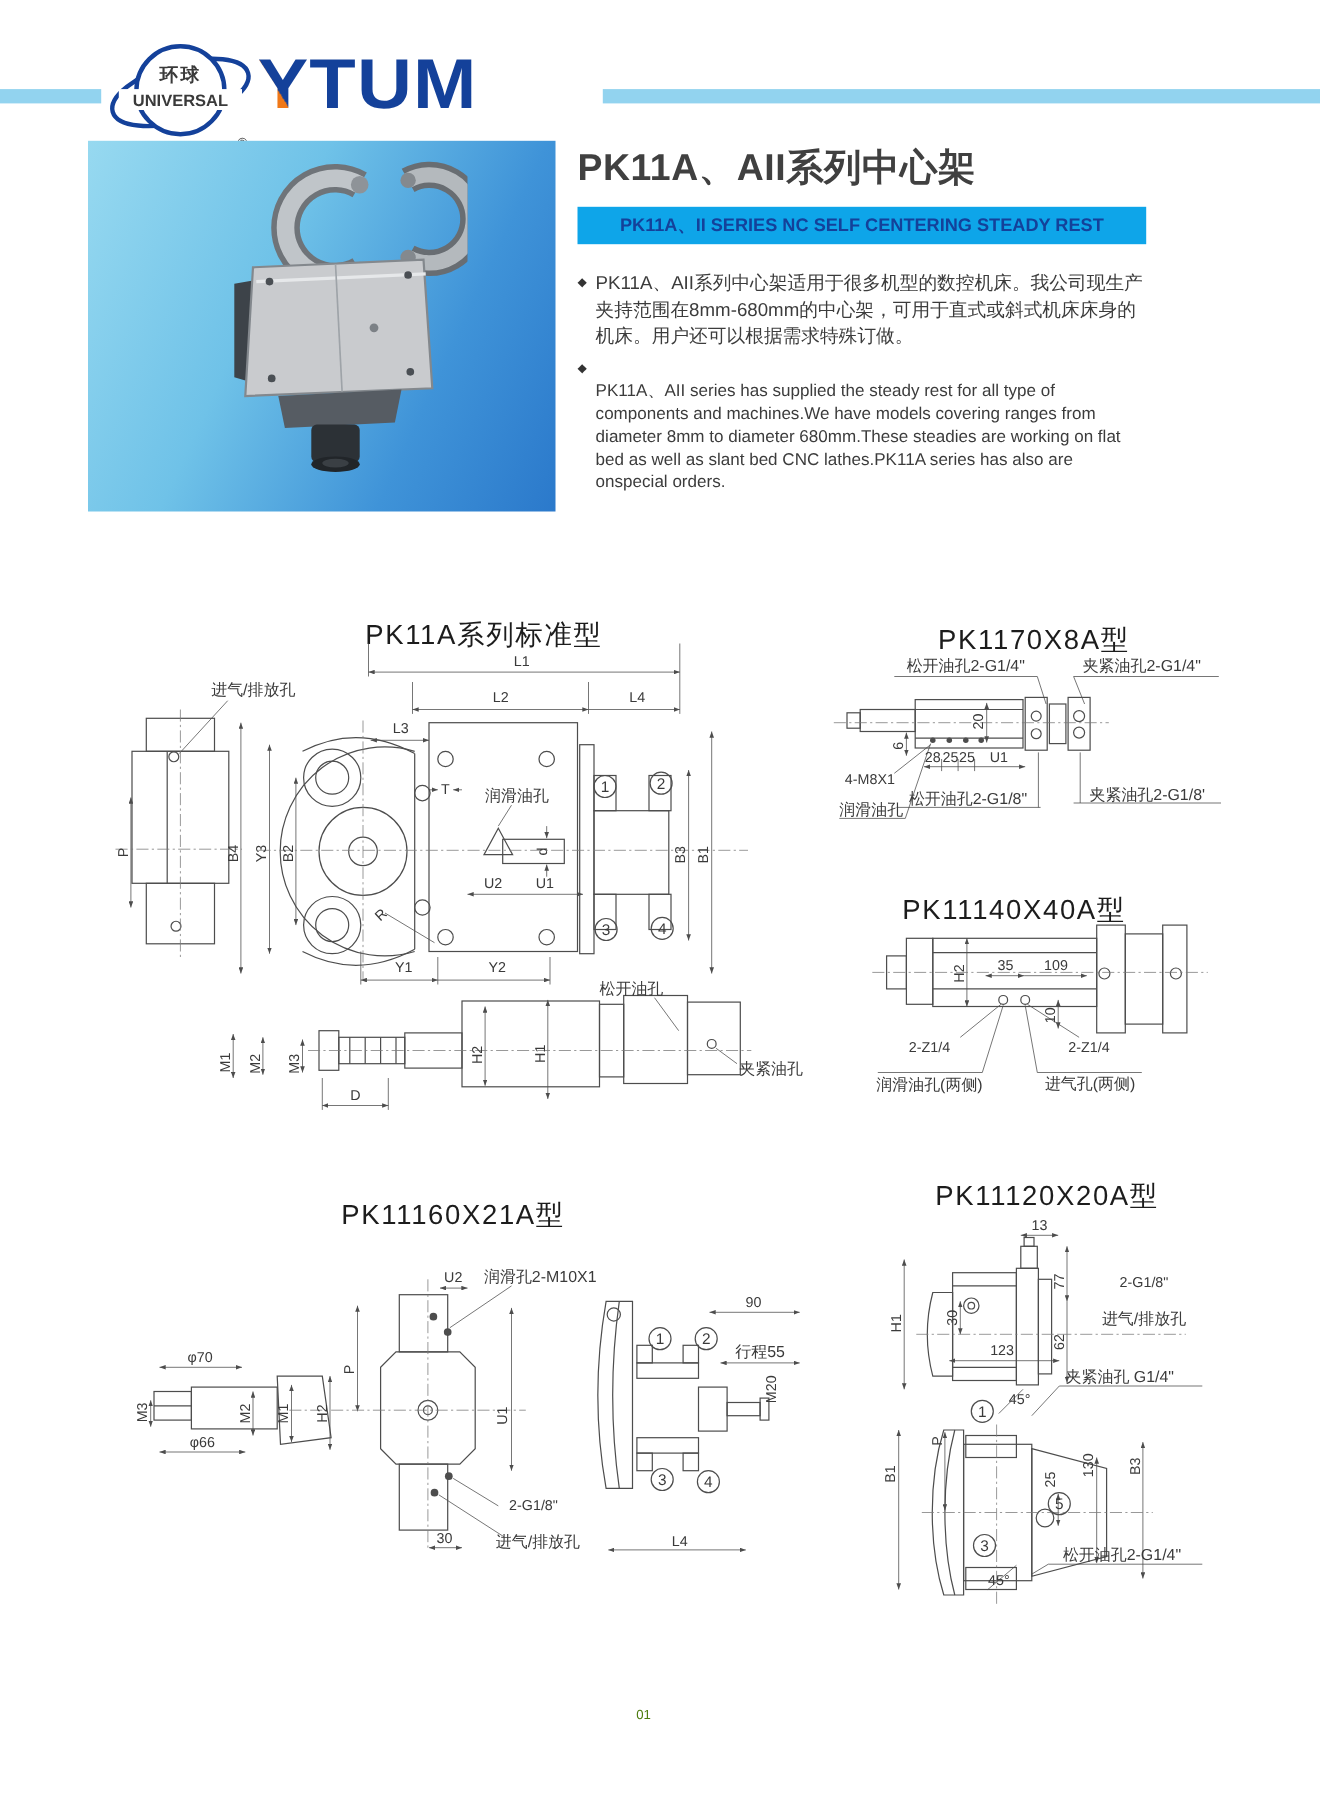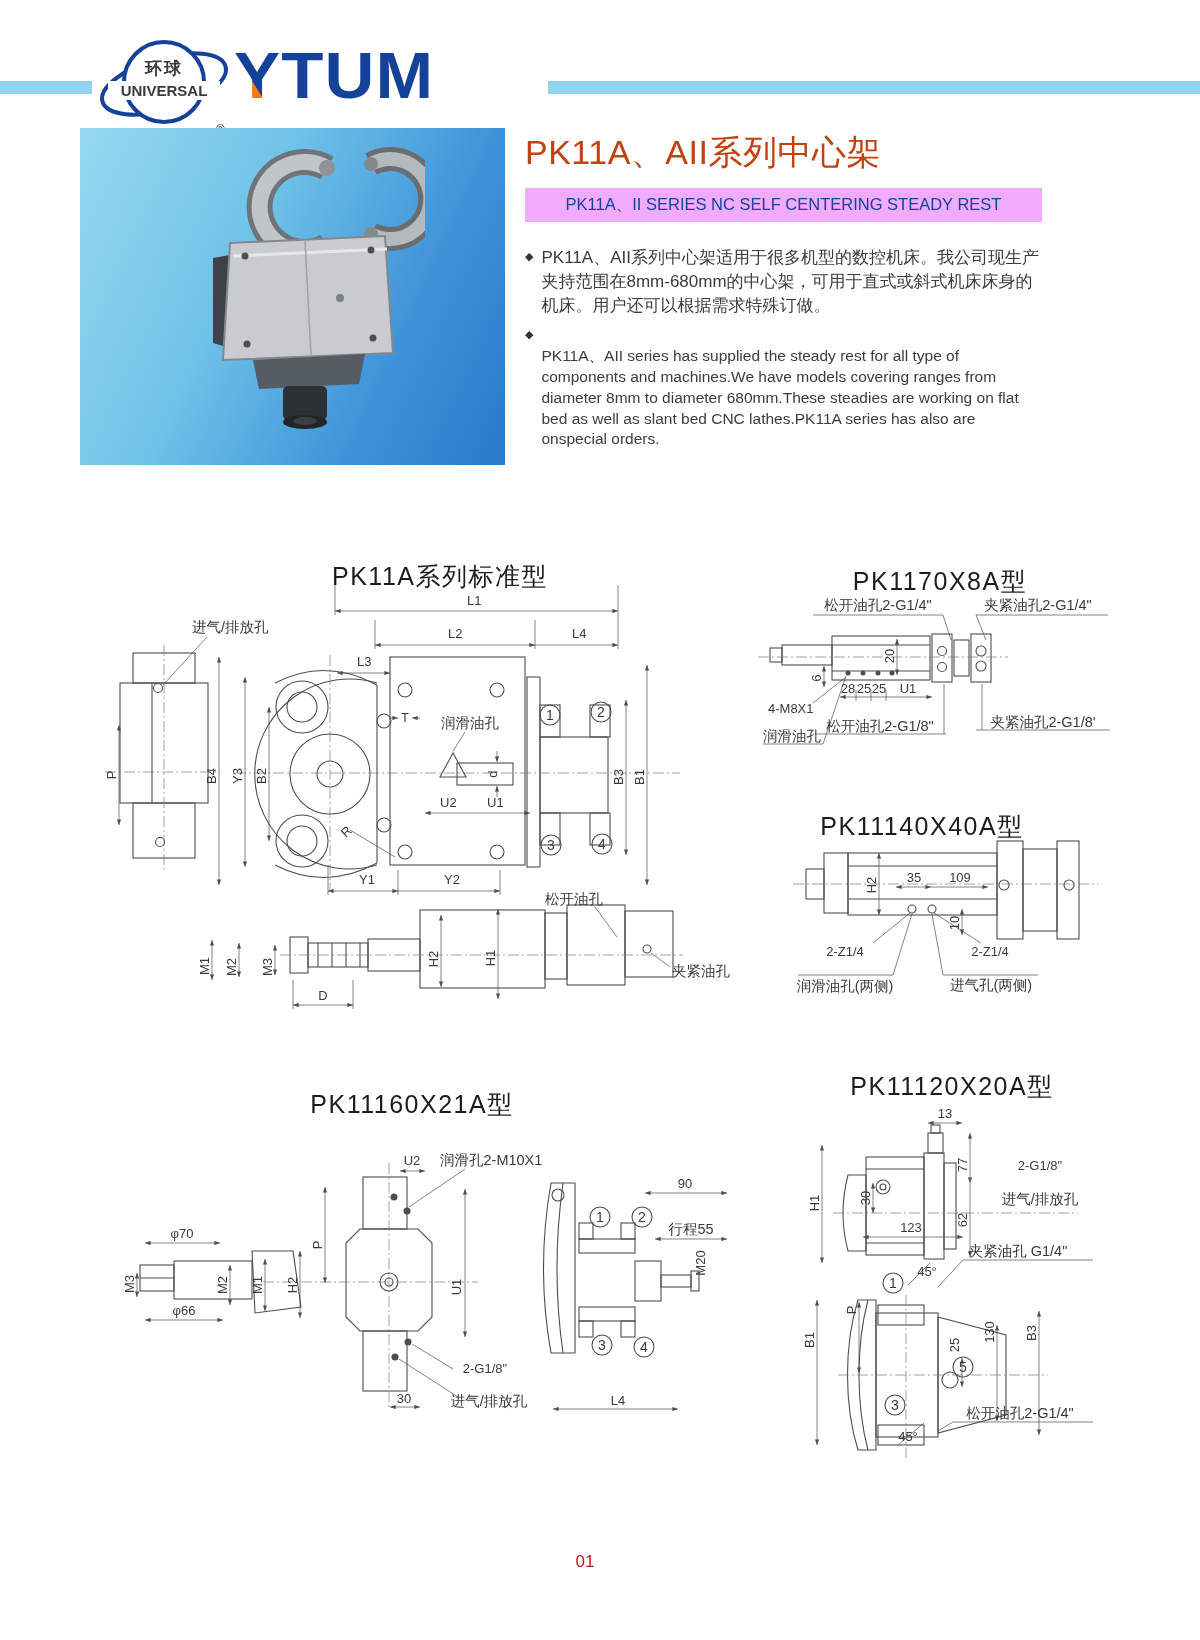--- a/index.html
+++ b/index.html
@@ -15,44 +15,44 @@
          color:#14419A;letter-spacing:1px;transform:scaleX(1.08);transform-origin:left center;}
   @supports(-webkit-background-clip:text){
     .brand-text{background:linear-gradient(60deg,#14419A 0 20px,#F07818 20px 30px,#14419A 30px);
                 -webkit-background-clip:text;background-clip:text;color:transparent;}
   }
 
   
   .photo{position:absolute;left:80px;top:128px;width:425px;height:337px;
          background:linear-gradient(115deg,#97d9f0 0%,#6fc2e8 38%,#3f93d8 72%,#2b79cb 100%);}
   .intro{position:absolute;left:525px;top:130px;width:517px;}
-  .intro h1{margin:0;font-size:34px;font-weight:normal;color:#c2410c;letter-spacing:.5px;}
-  .banner{margin-top:12px;height:34px;background:#f0abfc;color:#14419A;font-size:16.5px;
-          font-weight:normal;display:flex;align-items:center;justify-content:center;}
+  .intro h1{margin:0;font-size:34px;font-weight:bold;color:#404040;letter-spacing:.5px;}
+  .banner{margin-top:12px;height:34px;background:#0ea5e9;color:#14419A;font-size:16.5px;
+          font-weight:bold;display:flex;align-items:center;justify-content:center;}
   .bullets{margin-top:24px;}
   .bullet{display:flex;gap:8px;margin-bottom:7px;}
   .marker{font-size:11px;color:#333;padding-top:4px;flex:0 0 auto;}
   .btext{margin:0;color:#3c3c3c;}
   .cn-text{font-size:17px;line-height:1.4;}
   .en-text{font-size:15.5px;line-height:1.34;width:478px;margin-top:22px;}
 
   
   svg.draw{position:absolute;overflow:visible;}
   svg .ln{stroke:#4d4d4d;stroke-width:1.1;fill:none;}
   svg .thin{stroke:#4d4d4d;stroke-width:.7;fill:none;}
   svg .cl{stroke:#7a7a7a;stroke-width:.7;fill:none;stroke-dasharray:11 3 2 3;}
   svg .dot{fill:#4d4d4d;stroke:none;}
   svg text{font-family:"Liberation Sans",sans-serif;fill:#3a3a3a;}
   .dim{font-size:13px;}
   .cn{font-size:14.5px;}
   .dt{font-size:25px;fill:#1c1c1c;letter-spacing:1.5px;}
   .cnum{font-size:14px;}
 
   .pageno{position:absolute;left:0;right:30px;top:1552px;text-align:center;
-          font-size:17px;color:#b91c1c;}
+          font-size:12px;color:#4d7c0f;}
 </style>
 </head>
 <body>
 
 <div class="page">
 
   <div class="bar bar-left"></div>
   <div class="bar bar-right"></div>
 
   <div class="logo">

